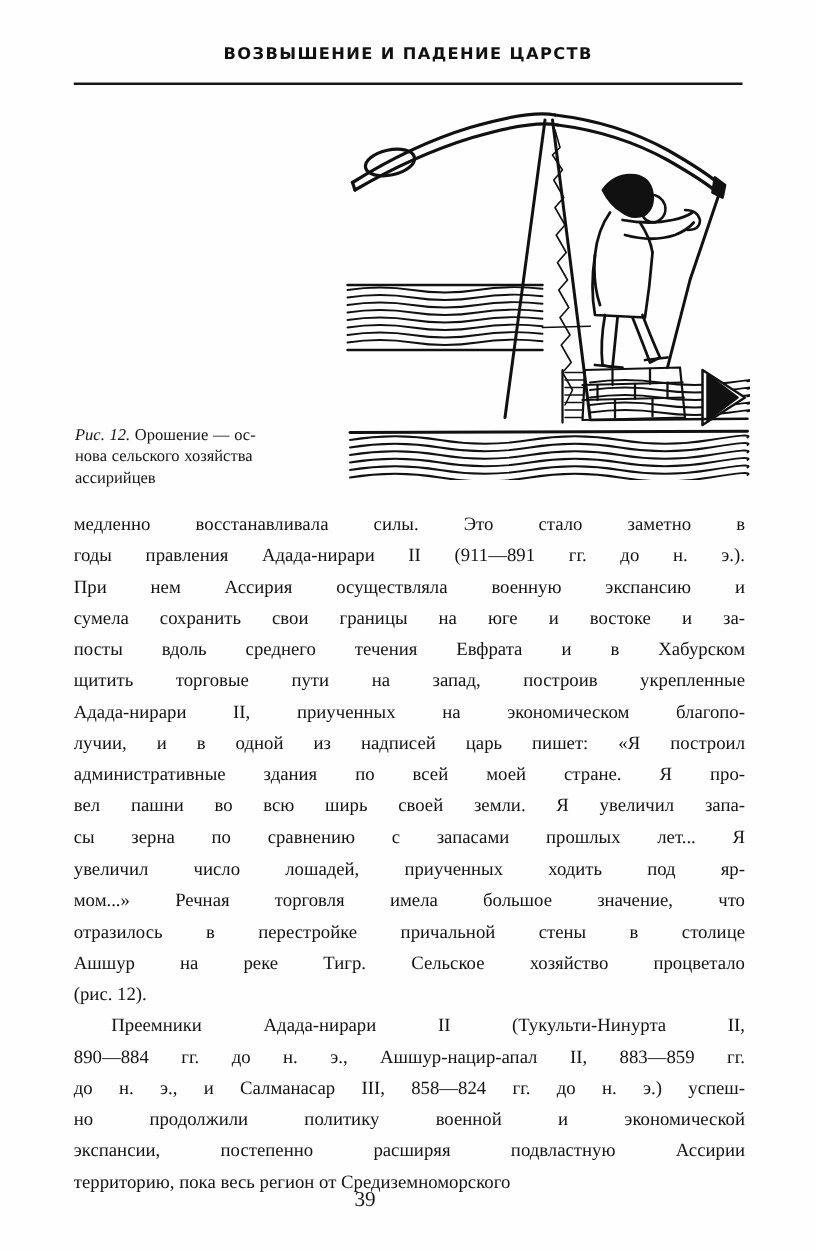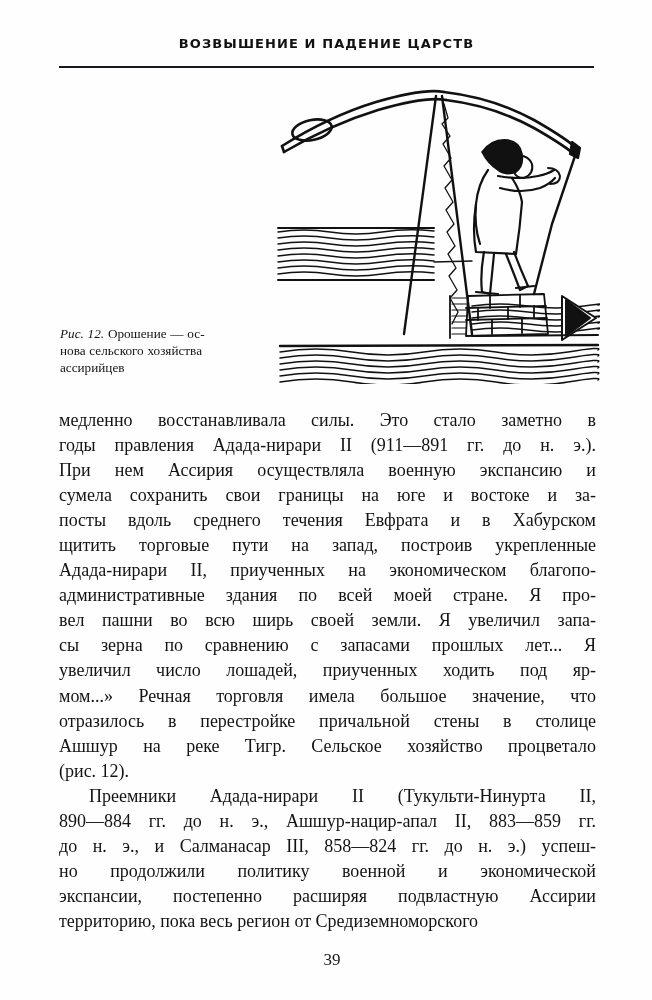--- a/index.html
+++ b/index.html
@@ -49,21 +49,21 @@
     top: 84px;
     width: 324px;
     height: 300px;
   }
   .figure-wrap svg { display: block; }
 
   
   .caption {
     position: absolute;
     left: 60px;
-    top: 325px;
+    top: 339px;
     width: 200px;
     font-size: 13.2px;
     line-height: 17.2px;
     color: #131313;
     text-align: justify;
     text-align-last: left;
     word-spacing: 0.5px;
   }
   .caption .fig-label {
     font-style: italic;
@@ -71,21 +71,21 @@
   .caption .cap-l1,
   .caption .cap-l2 { display: block; text-align: justify; }
   .caption .cap-l3 { display: block; text-align: right; }
 
   
   .body-text {
     position: absolute;
     left: 59px;
     top: 408px;
     width: 537px;
-    font-size: 18px;
+    font-size: 15px;
     line-height: 25.05px;
     text-align: justify;
     word-spacing: 0px;
   }
   .body-text p {
     margin: 0;
     text-indent: 30px;
     text-align: justify;
   }
   .body-text p.no-indent { text-indent: 0; }
@@ -105,21 +105,20 @@
 
   
   .folio {
     position: absolute;
     left: 0;
     top: 950px;
     width: 584px;
     text-align: center;
     font-size: 17px;
     color: #161616;
-    margin-left: 40px;
   }
 </style>
 </head>
 <body>
 
 <div class="page">
 
   <div class="running-head">ВОЗВЫШЕНИЕ И ПАДЕНИЕ ЦАРСТВ</div>
   <div class="head-rule"></div>
 
@@ -256,20 +255,21 @@
   <div class="body-text">
 
     <p class="no-indent">
       <span class="ln">медленно восстанавливала силы. Это стало заметно в</span>
       <span class="ln">годы правления Адада-нирари II (911—891 гг. до н. э.).</span>
       <span class="ln">При нем Ассирия осуществляла военную экспансию и</span>
       <span class="ln">сумела сохранить свои границы на юге и востоке и за-</span>
       <span class="ln">посты вдоль среднего течения Евфрата и в Хабурском</span>
       <span class="ln">щитить торговые пути на запад, построив укрепленные</span>
       <span class="ln">Адада-нирари II, приученных на экономическом благопо-</span>
+      <span class="ln">лучии, и в одной из надписей царь пишет: «Я построил</span>
       <span class="ln">административные здания по всей моей стране. Я про-</span>
       <span class="ln">вел пашни во всю ширь своей земли. Я увеличил запа-</span>
       <span class="ln">сы зерна по сравнению с запасами прошлых лет... Я</span>
       <span class="ln">увеличил число лошадей, приученных ходить под яр-</span>
       <span class="ln">мом...» Речная торговля имела большое значение, что</span>
       <span class="ln">отразилось в перестройке причальной стены в столице</span>
       <span class="ln">Ашшур на реке Тигр. Сельское хозяйство процветало</span>
       <span class="ln last">(рис. 12).</span>
     </p>
 

